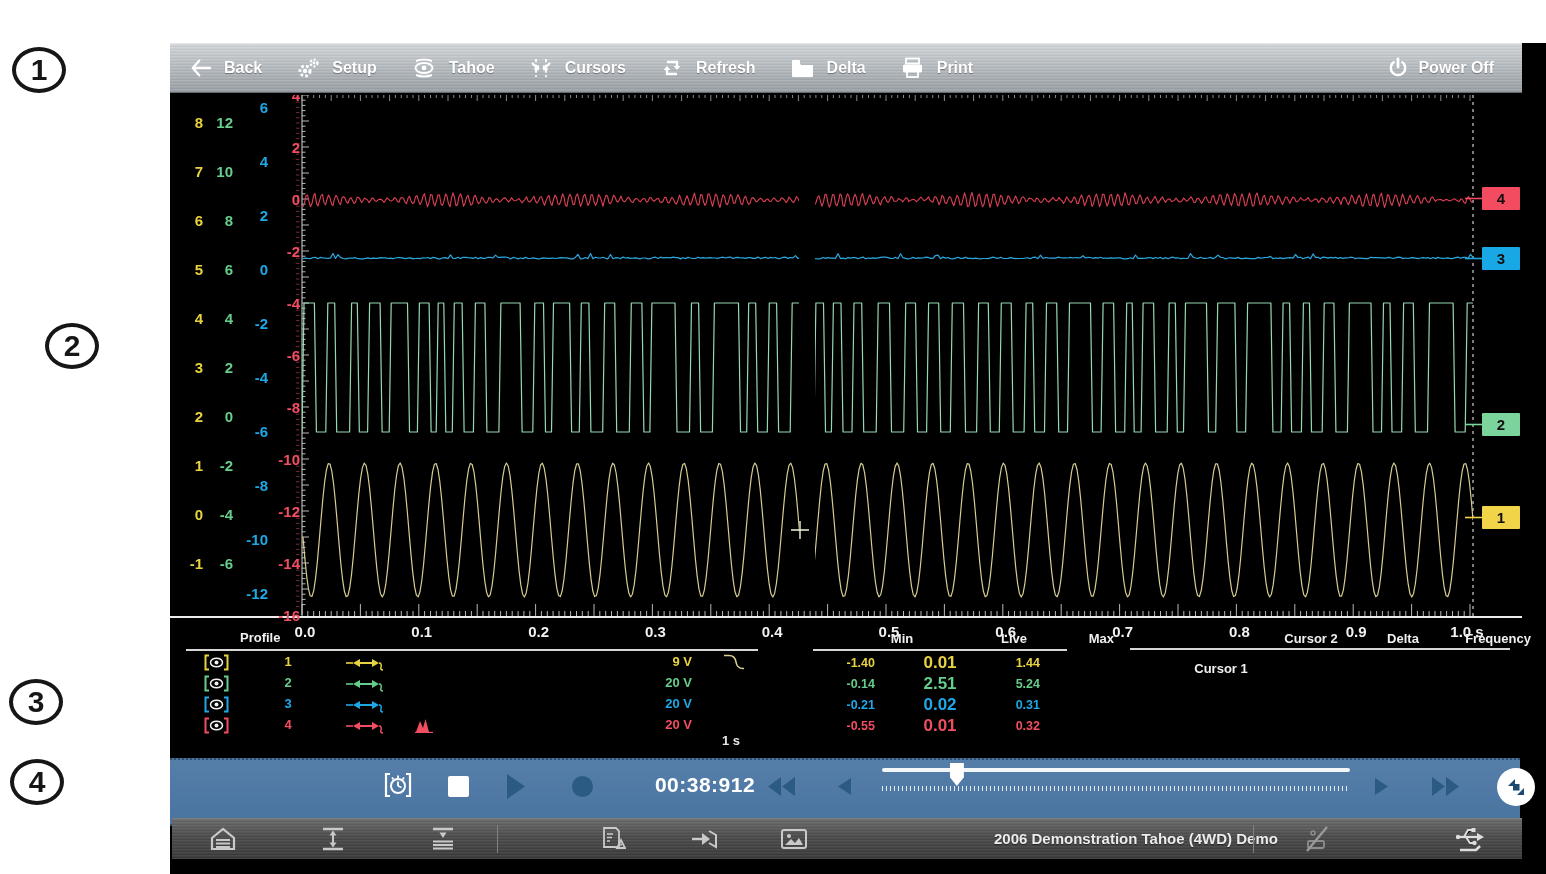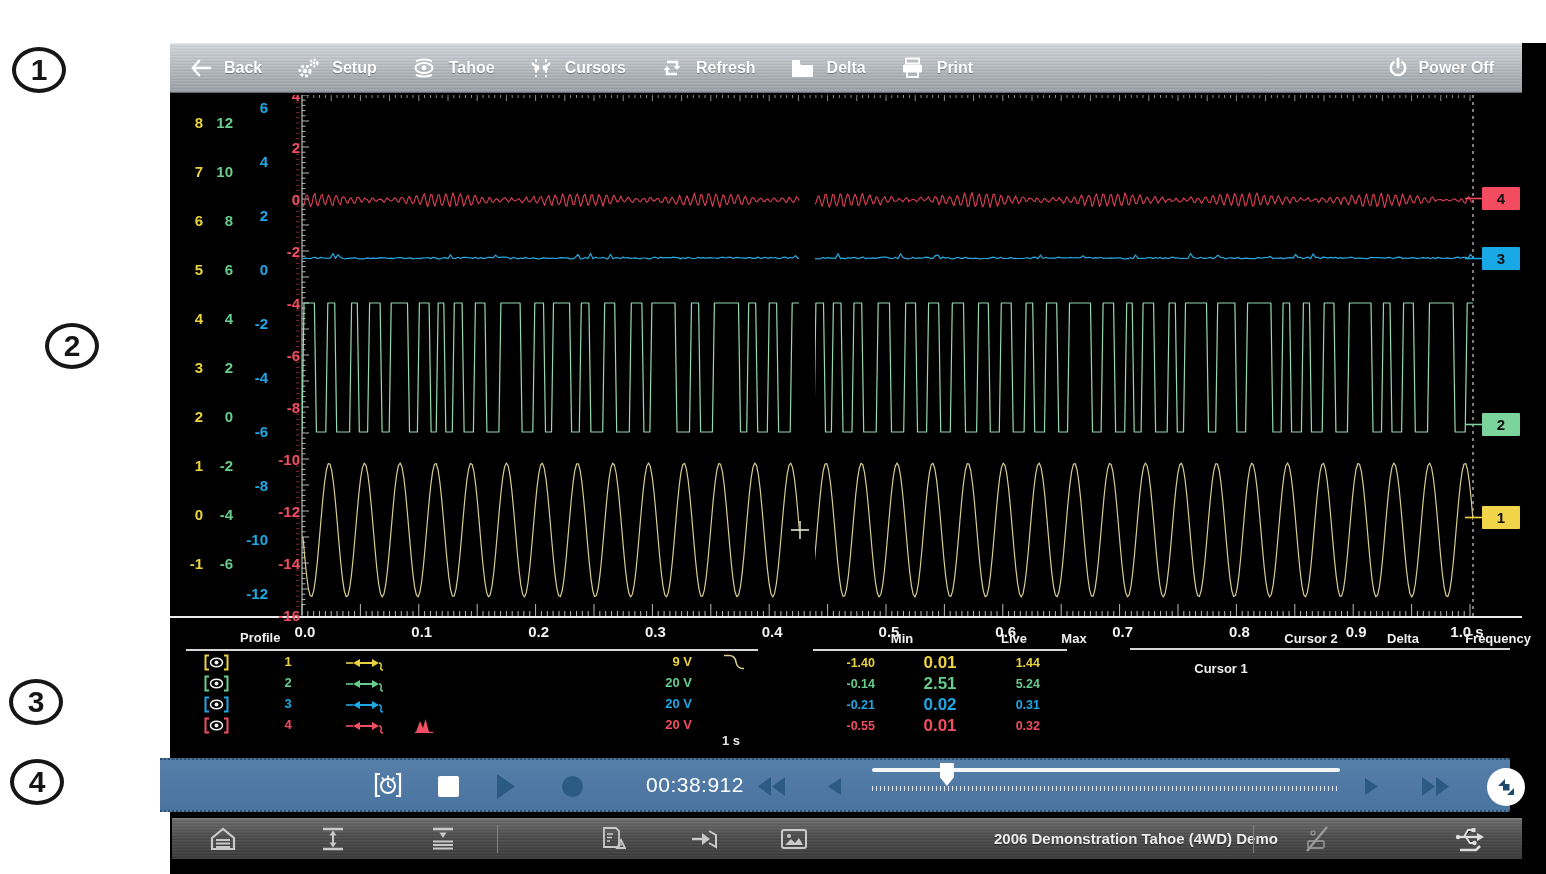--- a/index.html
+++ b/index.html
@@ -24,23 +24,23 @@
   .tb-label{color:#fff;font-weight:bold;font-size:16px;text-shadow:0 1px 1px rgba(0,0,0,.35);}
   .tb-spacer{flex:1;}
   .tb-power{display:flex;align-items:center;gap:8px;margin-right:28px;position:relative;}
   .ticon{display:block;}
   
   #scope-svg{position:absolute;left:170px;top:95px;pointer-events:none;}
   
   .sec-label{position:absolute;color:#f0f0f0;font-weight:bold;font-size:13px;white-space:nowrap;padding-left:48px;}
   .rule{position:absolute;height:2px;background:#d6d6d6;}
   
-  .playbar{position:absolute;left:160px;top:758px;width:1350px;height:54px;
+  .playbar{position:absolute;left:170px;top:758px;width:1350px;height:68px;
            background:linear-gradient(180deg,#557fa9,#4a74a0);
-           border-top:2px dotted #2d4f6e;border-bottom:2px dotted #2d4f6e;box-sizing:border-box;}
+           border-top:2px dotted #2d4f6e;border-bottom:2px dotted #2d4f6e;box-sizing:border-box;font-weight:bold;}
   .pb-stop{position:absolute;left:278px;top:16px;width:21px;height:21px;background:#fff;border-radius:2px;}
   .pb-record{position:absolute;left:402px;top:16px;width:21px;height:21px;background:#2b5a82;border-radius:50%;}
   .pb-time{position:absolute;left:470px;top:13px;width:130px;text-align:center;color:#fff;
            font-size:21px;letter-spacing:.5px;}
   .pb-track{position:absolute;left:712px;top:8px;width:468px;height:4px;background:#f2f6f9;border-radius:2px;}
   .pb-ticks{position:absolute;left:712px;top:26px;width:468px;height:5px;
             background:repeating-linear-gradient(90deg,rgba(255,255,255,.85) 0 1px,transparent 1px 4px);}
   .pb-handle{position:absolute;left:780px;top:3px;width:14px;height:23px;background:#fff;
              clip-path:polygon(0 0,100% 0,100% 62%,50% 100%,0 62%);}
   .pb-loop{position:absolute;left:1327px;top:8px;width:38px;height:38px;background:#fff;border-radius:50%;
@@ -218,21 +218,21 @@
       <line x1="1295" y1="422.5" x2="1312" y2="422.5" stroke="#f2d449" stroke-width="1.6"></line>
       <rect x="1312" y="411" width="38" height="23" fill="#f2d449" rx="1"></rect>
       <text x="1331" y="428" fill="#101010" text-anchor="middle" font-size="15" font-weight="bold" font-family="&quot;Liberation Sans&quot;,sans-serif">1</text>
     </svg>
 
   <span class="sec-label" style="left:192px;top:630px;">Profile</span>
   <div class="rule" style="left:186px;top:649px;width:572px;"></div>
 
   <span class="sec-label" style="left:814px;top:631px;width:80px;text-align:center;">Min</span>
   <span class="sec-label" style="left:899px;top:631px;width:80px;text-align:right;">Live</span>
-  <span class="sec-label" style="left:986px;top:631px;width:80px;text-align:center;">Max</span>
+  <span class="sec-label" style="left:986px;top:631px;width:80px;text-align:right;">Max</span>
   <div class="rule" style="left:813px;top:649px;width:254px;"></div>
 
   <span class="sec-label" style="left:1123px;top:661px;width:100px;text-align:center;">Cursor 1</span>
   <span class="sec-label" style="left:1213px;top:631px;width:100px;text-align:center;">Cursor 2</span>
   <span class="sec-label" style="left:1305px;top:631px;width:100px;text-align:center;">Delta</span>
   <span class="sec-label" style="left:1400px;top:631px;width:100px;text-align:center;">Frequency</span>
   <div class="rule" style="left:1130px;top:648px;width:380px;"></div>
 
   <div id="profile-rows"></div>
   <div id="meas-rows"></div>

